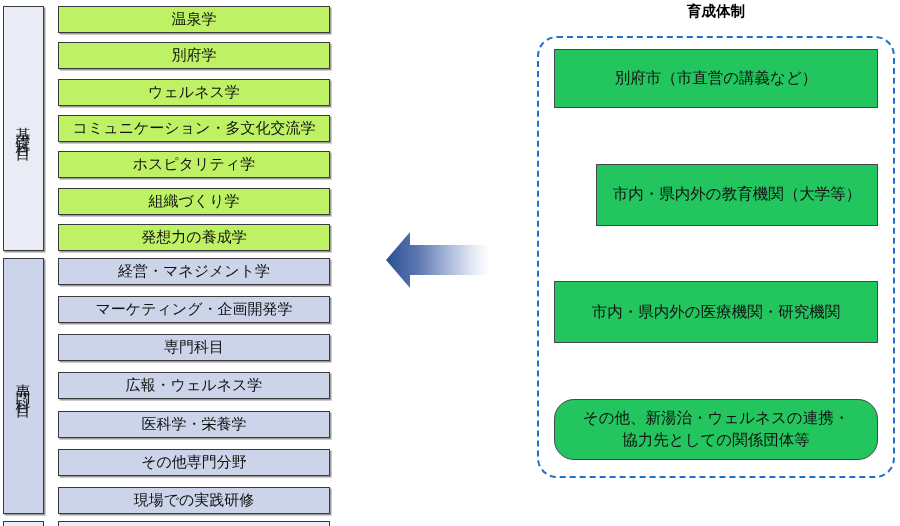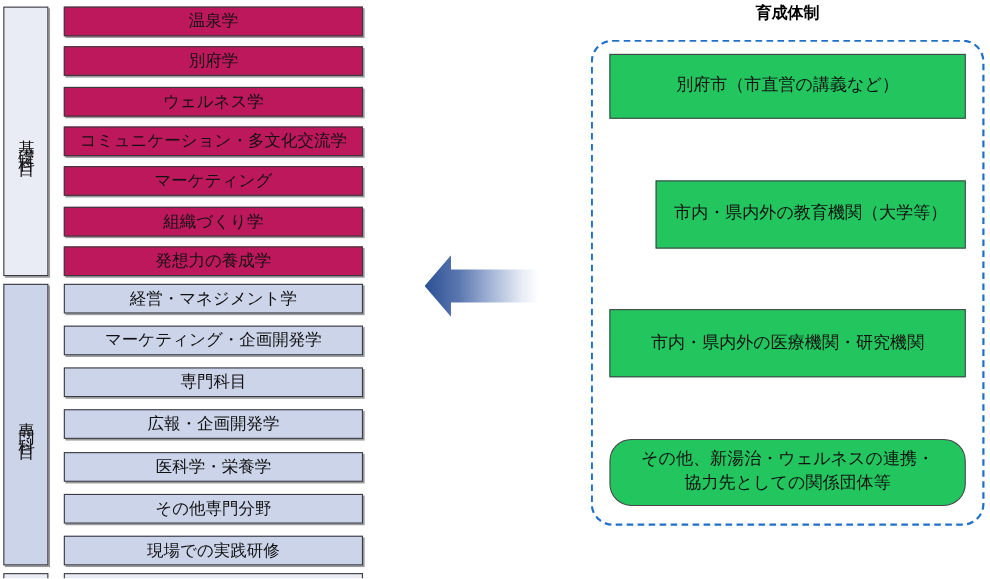--- a/index.html
+++ b/index.html
@@ -51,21 +51,21 @@
     height: 27px;
     border: 1.5px solid #3a3a40;
     box-shadow: 1.5px 1.5px 0 #9a9a9a;
     display: flex;
     align-items: center;
     justify-content: center;
     font-size: 15px;
     white-space: nowrap;
     overflow: hidden;
   }
-  .subject-stack.basic .subject-box { background: #be185d; }
+  .subject-stack.basic .subject-box { background: #bef264; }
   .subject-stack.spec  .subject-box { background: #ccd4ea; }
 
   
   .partial-label-box {
     position: absolute;
     left: 3px; top: 521px;
     width: 41px; height: 14px;
     border: 1.5px solid #3a3a40;
     background: #e9ebf5;
   }
@@ -129,33 +129,33 @@
 <div class="canvas">
 
   <div class="side-label-box basic">
     <span class="side-label-text">基礎科目</span>
   </div>
   <div class="subject-stack basic">
     <div class="subject-box">温泉学</div>
     <div class="subject-box">別府学</div>
     <div class="subject-box">ウェルネス学</div>
     <div class="subject-box">コミュニケーション・多文化交流学</div>
-    <div class="subject-box">マーケティング</div>
+    <div class="subject-box">ホスピタリティ学</div>
     <div class="subject-box">組織づくり学</div>
     <div class="subject-box">発想力の養成学</div>
   </div>
 
   <div class="side-label-box spec">
     <span class="side-label-text">専門科目</span>
   </div>
   <div class="subject-stack spec">
     <div class="subject-box">経営・マネジメント学</div>
     <div class="subject-box">マーケティング・企画開発学</div>
     <div class="subject-box">専門科目</div>
-    <div class="subject-box">広報・企画開発学</div>
+    <div class="subject-box">広報・ウェルネス学</div>
     <div class="subject-box">医科学・栄養学</div>
     <div class="subject-box">その他専門分野</div>
     <div class="subject-box">現場での実践研修</div>
   </div>
 
   <div class="partial-label-box"></div>
   <div class="partial-subject-box"></div>
 
   <div class="arrow-wrap">
     <svg width="104" height="56" viewBox="0 0 104 56" xmlns="http://www.w3.org/2000/svg">

